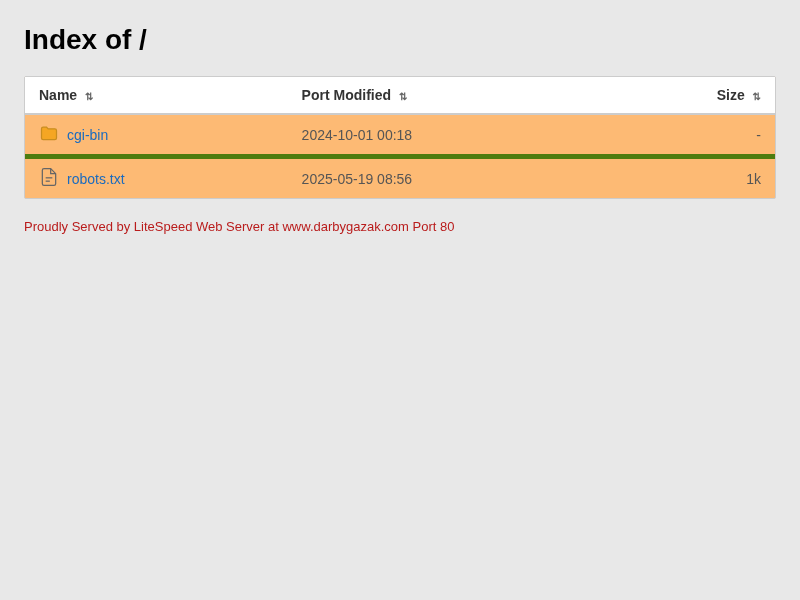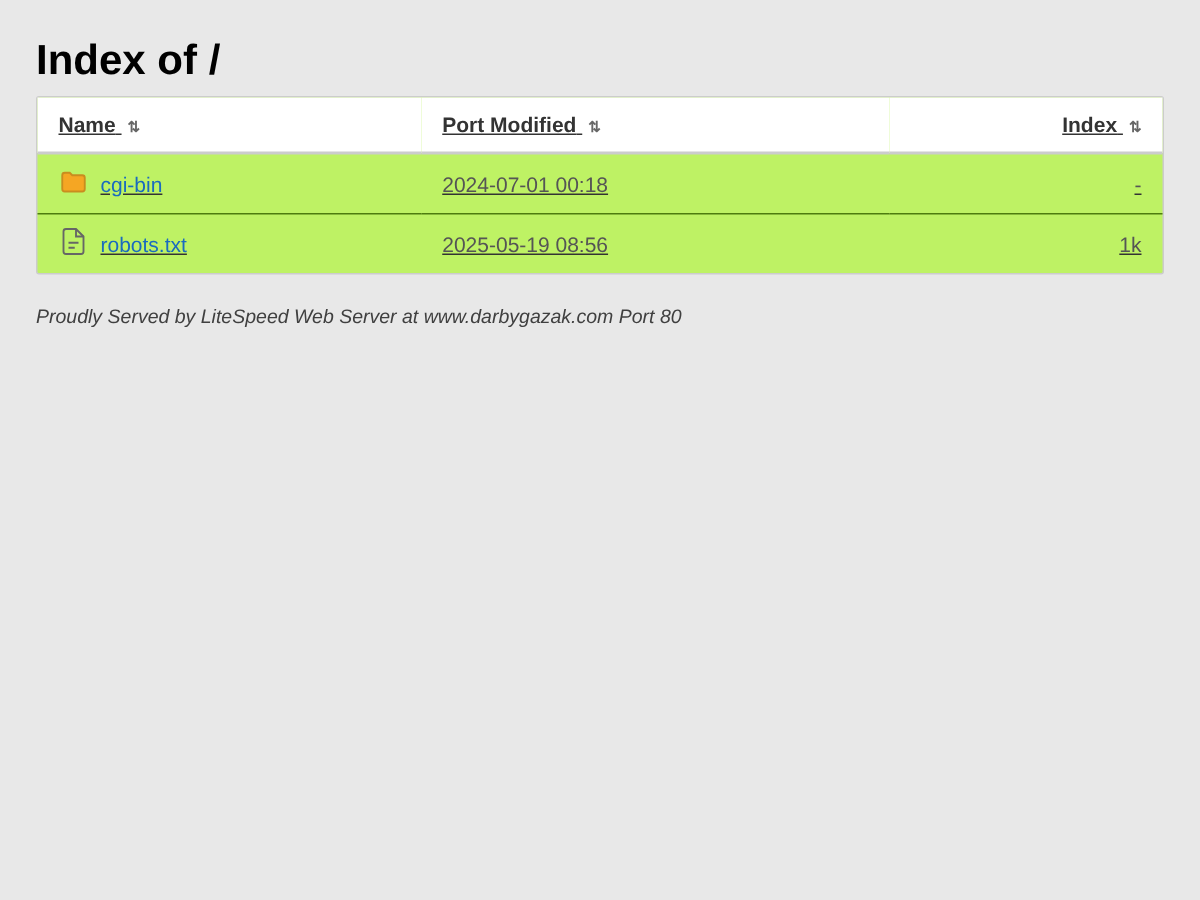--- a/index.html
+++ b/index.html
@@ -13,30 +13,29 @@
       font-family: Arial, sans-serif;
       font-size: 14px;
       color: #333;
       width: 800px;
       min-height: 600px;
     }
 
     .page-title {
       font-size: 28px;
       font-weight: bold;
-      padding: 24px 24px 8px 24px;
+      padding: 24px 24px 20px 24px;
       color: #000;
     }
 
     .file-table-container {
       margin: 0 24px;
-      background: #bef264;
+      background: #fdba74;
       border: 1px solid #ccc;
       border-radius: 2px;
-      text-decoration: underline;
     }
 
     table {
       width: 100%;
       border-collapse: collapse;
     }
 
     thead tr {
       border-bottom: 2px solid #ccc;
     }
@@ -55,21 +54,21 @@
     }
 
     .sort-icon {
       display: inline-block;
       margin-left: 4px;
       font-size: 10px;
       color: #666;
     }
 
     tbody tr {
-      border-bottom: 1px solid #4d7c0f;
+      border-bottom: 5px solid #4d7c0f;
     }
 
     tbody tr:last-child {
       border-bottom: none;
     }
 
     td {
       padding: 8px 14px;
       font-size: 14px;
     }
@@ -87,58 +86,57 @@
       color: #1a6bbf;
       text-decoration: none;
       display: flex;
       align-items: center;
       gap: 8px;
     }
 
     .footer {
       padding: 20px 24px;
       font-size: 13px;
-      color: #404040;
-      font-style: italic;
+      color: #b91c1c;
     }
   </style>
 </head>
 <body>
 
 <h1 class="page-title">Index of /</h1>
 
 <div class="file-table-container">
   <table>
     <thead>
       <tr>
         <th style="cursor:pointer;">
           <span>Name</span>
           <span class="sort-icon">⇅</span>
         </th>
         <th style="cursor:pointer;">
           <span>Port Modified</span>
           <span class="sort-icon">⇅</span>
         </th>
         <th class="size-col" style="cursor:pointer;">
-          <span>Index</span>
+          <span>Size</span>
           <span class="sort-icon">⇅</span>
         </th>
       </tr>
     </thead>
     <tbody id="file-tbody">
     <tr>
           <td>
             <a href="cgi-bin/" class="file-link">
               <span><svg xmlns="http://www.w3.org/2000/svg" width="20" height="20" viewBox="0 0 24 24" fill="#f5a623" stroke="#c98d1f" stroke-width="1.5">
         <path d="M3 7a2 2 0 012-2h4l2 2h8a2 2 0 012 2v9a2 2 0 01-2 2H5a2 2 0 01-2-2V7z"></path>
       </svg></span>
               <span>cgi-bin</span>
             </a>
           </td>
-          <td class="date-col">2024-07-01 00:18</td>
+          <td class="date-col">2024-10-01 00:18</td>
           <td class="size-col">-</td>
         </tr>
         <tr>
           <td>
             <a href="robots.txt" class="file-link">
               <span><svg xmlns="http://www.w3.org/2000/svg" width="20" height="20" viewBox="0 0 24 24" fill="none" stroke="#666" stroke-width="1.5">
         <path d="M14 2H6a2 2 0 00-2 2v16a2 2 0 002 2h12a2 2 0 002-2V8z"></path>
         <polyline points="14,2 14,8 20,8"></polyline>
         <line x1="8" y1="13" x2="16" y2="13"></line>
         <line x1="8" y1="17" x2="13" y2="17"></line>

